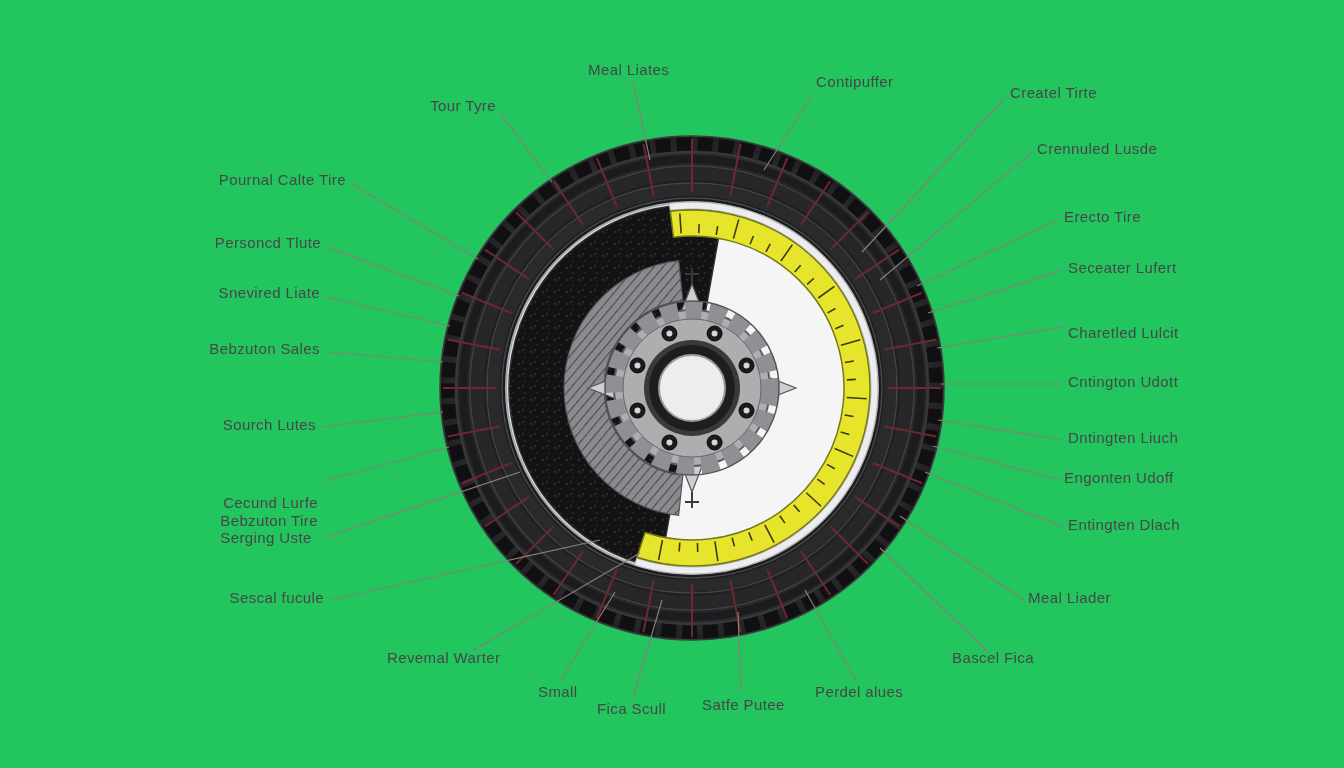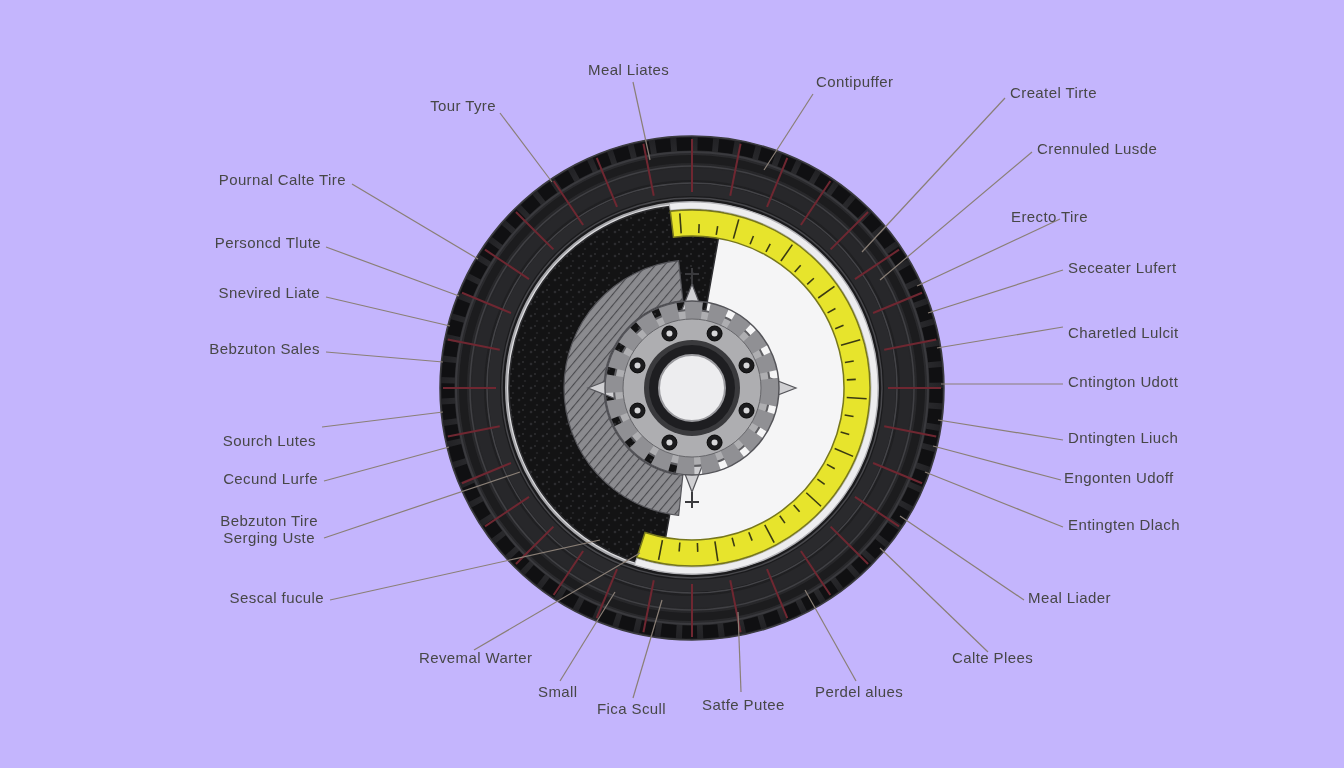--- a/index.html
+++ b/index.html
@@ -1,32 +1,32 @@
 <!DOCTYPE html>
 <html><head>
 <meta charset="utf-8">
 <style>
   html,body{margin:0;padding:0;background:#ffffff;}
   #canvas{
     position:relative;
     width:1344px;height:768px;
-    background:#c4b5fd;
+    background:#22c55e;
     overflow:hidden;
     font-family:"Liberation Sans", sans-serif;
   }
   #tire-svg{position:absolute;left:0;top:0;}
   .lbl{
     position:absolute;
     font-size:15px;
     letter-spacing:.4px;
     color:#474747;
     white-space:pre-line;
     line-height:17px;
   }
-  .r{text-align:center;}
+  .r{text-align:left;}
 </style>
 </head>
 <body>
 
 <div id="canvas">
 
   <svg id="tire-svg" width="1344" height="768" viewBox="0 0 1344 768">
     <defs>
       <pattern id="hatch" width="7" height="7" patternUnits="userSpaceOnUse" patternTransform="rotate(40 0 0)">
         <rect width="7" height="7" fill="#8b8b8f"></rect>
@@ -217,34 +217,34 @@
     </g>
   </svg>
 
   <div class="lbl" style="left:588px;top:61px;">Meal Liates</div>
   <div class="lbl r" style="right:848px;top:97px;">Tour Tyre</div>
   <div class="lbl" style="left:816px;top:73px;text-align:right;">Contipuffer</div>
   <div class="lbl" style="left:1010px;top:84px;">Createl Tirte</div>
   <div class="lbl r" style="right:998px;top:171px;">Pournal Calte Tire</div>
   <div class="lbl" style="left:1037px;top:140px;">Crennuled Lusde</div>
   <div class="lbl r" style="right:1023px;top:234px;margin-left:19px;">Personcd Tlute</div>
-  <div class="lbl" style="left:1011px;top:208px;text-align:center;">Erecto Tire</div>
+  <div class="lbl" style="left:1064px;top:208px;text-align:center;">Erecto Tire</div>
   <div class="lbl r" style="right:1024px;top:284px;">Snevired Liate</div>
   <div class="lbl" style="left:1068px;top:259px;">Seceater Lufert</div>
   <div class="lbl r" style="right:1024px;top:340px;">Bebzuton Sales</div>
   <div class="lbl" style="left:1068px;top:316px;margin-top:8px;">Charetled Lulcit</div>
   <div class="lbl" style="left:1068px;top:373px;">Cntington Udott</div>
-  <div class="lbl r" style="right:1028px;top:416px;margin-top:16px;">Sourch Lutes</div>
+  <div class="lbl r" style="right:1028px;top:416px;">Sourch Lutes</div>
   <div class="lbl" style="left:1068px;top:429px;">Dntingten Liuch</div>
-  <div class="lbl r" style="right:1026px;top:470px;">Cecund Lurfe</div>
+  <div class="lbl r" style="right:1026px;top:494px;">Cecund Lurfe</div>
   <div class="lbl" style="left:1064px;top:469px;">Engonten Udoff</div>
   <div class="lbl r" style="right:1026px;top:512px;">Bebzuton Tire
 Serging Uste</div>
   <div class="lbl" style="left:1068px;top:516px;">Entingten Dlach</div>
   <div class="lbl r" style="right:1020px;top:589px;">Sescal fucule</div>
   <div class="lbl" style="left:1028px;top:589px;">Meal Liader</div>
-  <div class="lbl" style="left:387px;top:649px;margin-left:32px;">Revemal Warter</div>
+  <div class="lbl" style="left:387px;top:649px;">Revemal Warter</div>
   <div class="lbl" style="left:538px;top:683px;">Small</div>
   <div class="lbl" style="left:597px;top:700px;">Fica Scull</div>
   <div class="lbl" style="left:702px;top:696px;">Satfe Putee</div>
   <div class="lbl" style="left:815px;top:683px;">Perdel alues</div>
-  <div class="lbl" style="left:952px;top:649px;">Calte Plees</div>
+  <div class="lbl" style="left:952px;top:649px;">Bascel Fica</div>
 </div>
 
 </body></html>

